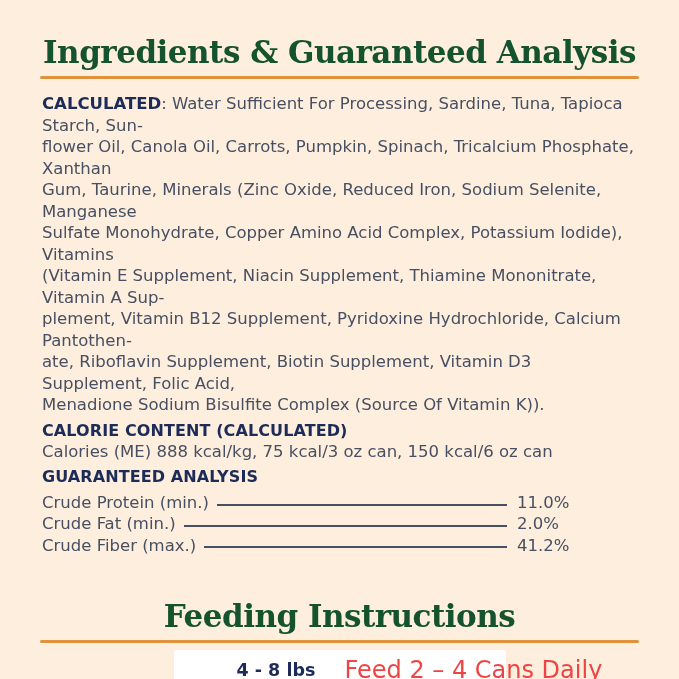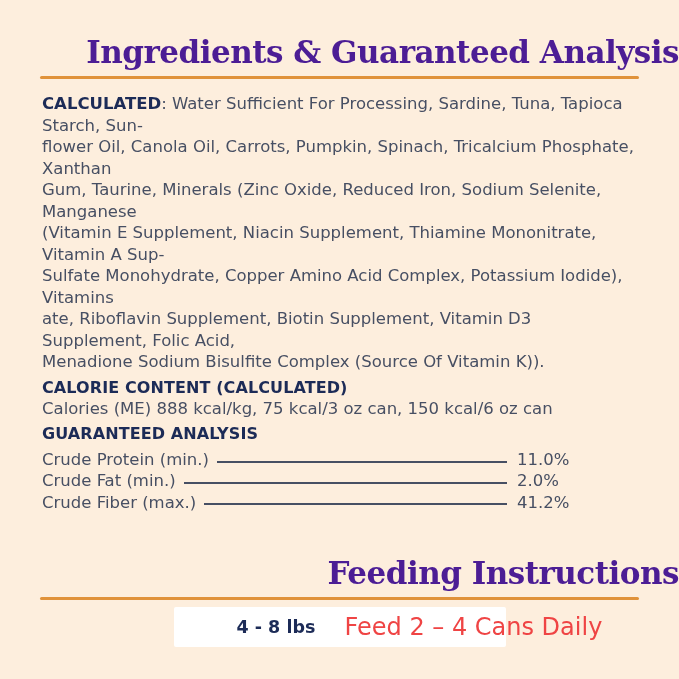--- a/index.html
+++ b/index.html
@@ -8,27 +8,27 @@
     position: relative;
     width: 679px;
     height: 679px;
     background: #fdeedd;
     font-family: "DejaVu Sans", "Liberation Sans", sans-serif;
     color: #474f63;
     overflow: hidden;
   }
   .big-title {
     margin-top: 33px;
-    text-align: right;
+    text-align: center;
     font-family: "DejaVu Serif", "Liberation Serif", serif;
     font-weight: bold;
     font-size: 31px;
     line-height: 38px;
     letter-spacing: -0.5px;
-    color: #4c1d95;
+    color: #14532d;
   }
   .rule {
     height: 3px;
     background: #e0923a;
     margin: 5px 40px 0 40px;
     border-radius: 2px;
   }
   .body-block {
     margin: 14px 42px 0 42px;
     font-size: 16.5px;
@@ -106,22 +106,23 @@
 
 <div class="canvas">
 
   <div class="big-title">Ingredients &amp; Guaranteed Analysis</div>
   <div class="rule"></div>
 
   <div class="body-block">
     <div><span class="bold-navy">CALCULATED</span><span>: Water Sufficient For Processing, Sardine, Tuna, Tapioca Starch, Sun-</span></div>
     <div>flower Oil, Canola Oil, Carrots, Pumpkin, Spinach, Tricalcium Phosphate, Xanthan</div>
     <div>Gum, Taurine, Minerals (Zinc Oxide, Reduced Iron, Sodium Selenite, Manganese</div>
+    <div>Sulfate Monohydrate, Copper Amino Acid Complex, Potassium Iodide), Vitamins</div>
     <div>(Vitamin E Supplement, Niacin Supplement, Thiamine Mononitrate, Vitamin A Sup-</div>
-    <div>Sulfate Monohydrate, Copper Amino Acid Complex, Potassium Iodide), Vitamins</div>
+    <div>plement, Vitamin B12 Supplement, Pyridoxine Hydrochloride, Calcium Pantothen-</div>
     <div>ate, Riboflavin Supplement, Biotin Supplement, Vitamin D3 Supplement, Folic Acid,</div>
     <div>Menadione Sodium Bisulfite Complex (Source Of Vitamin K)).</div>
   </div>
 
   <div class="sub-heading">CALORIE CONTENT (CALCULATED)</div>
   <div class="plain-line">Calories (ME) 888 kcal/kg, 75 kcal/3 oz can, 150 kcal/6 oz can</div>
 
   <div class="sub-heading">GUARANTEED ANALYSIS</div>
 
   <div class="analysis">

